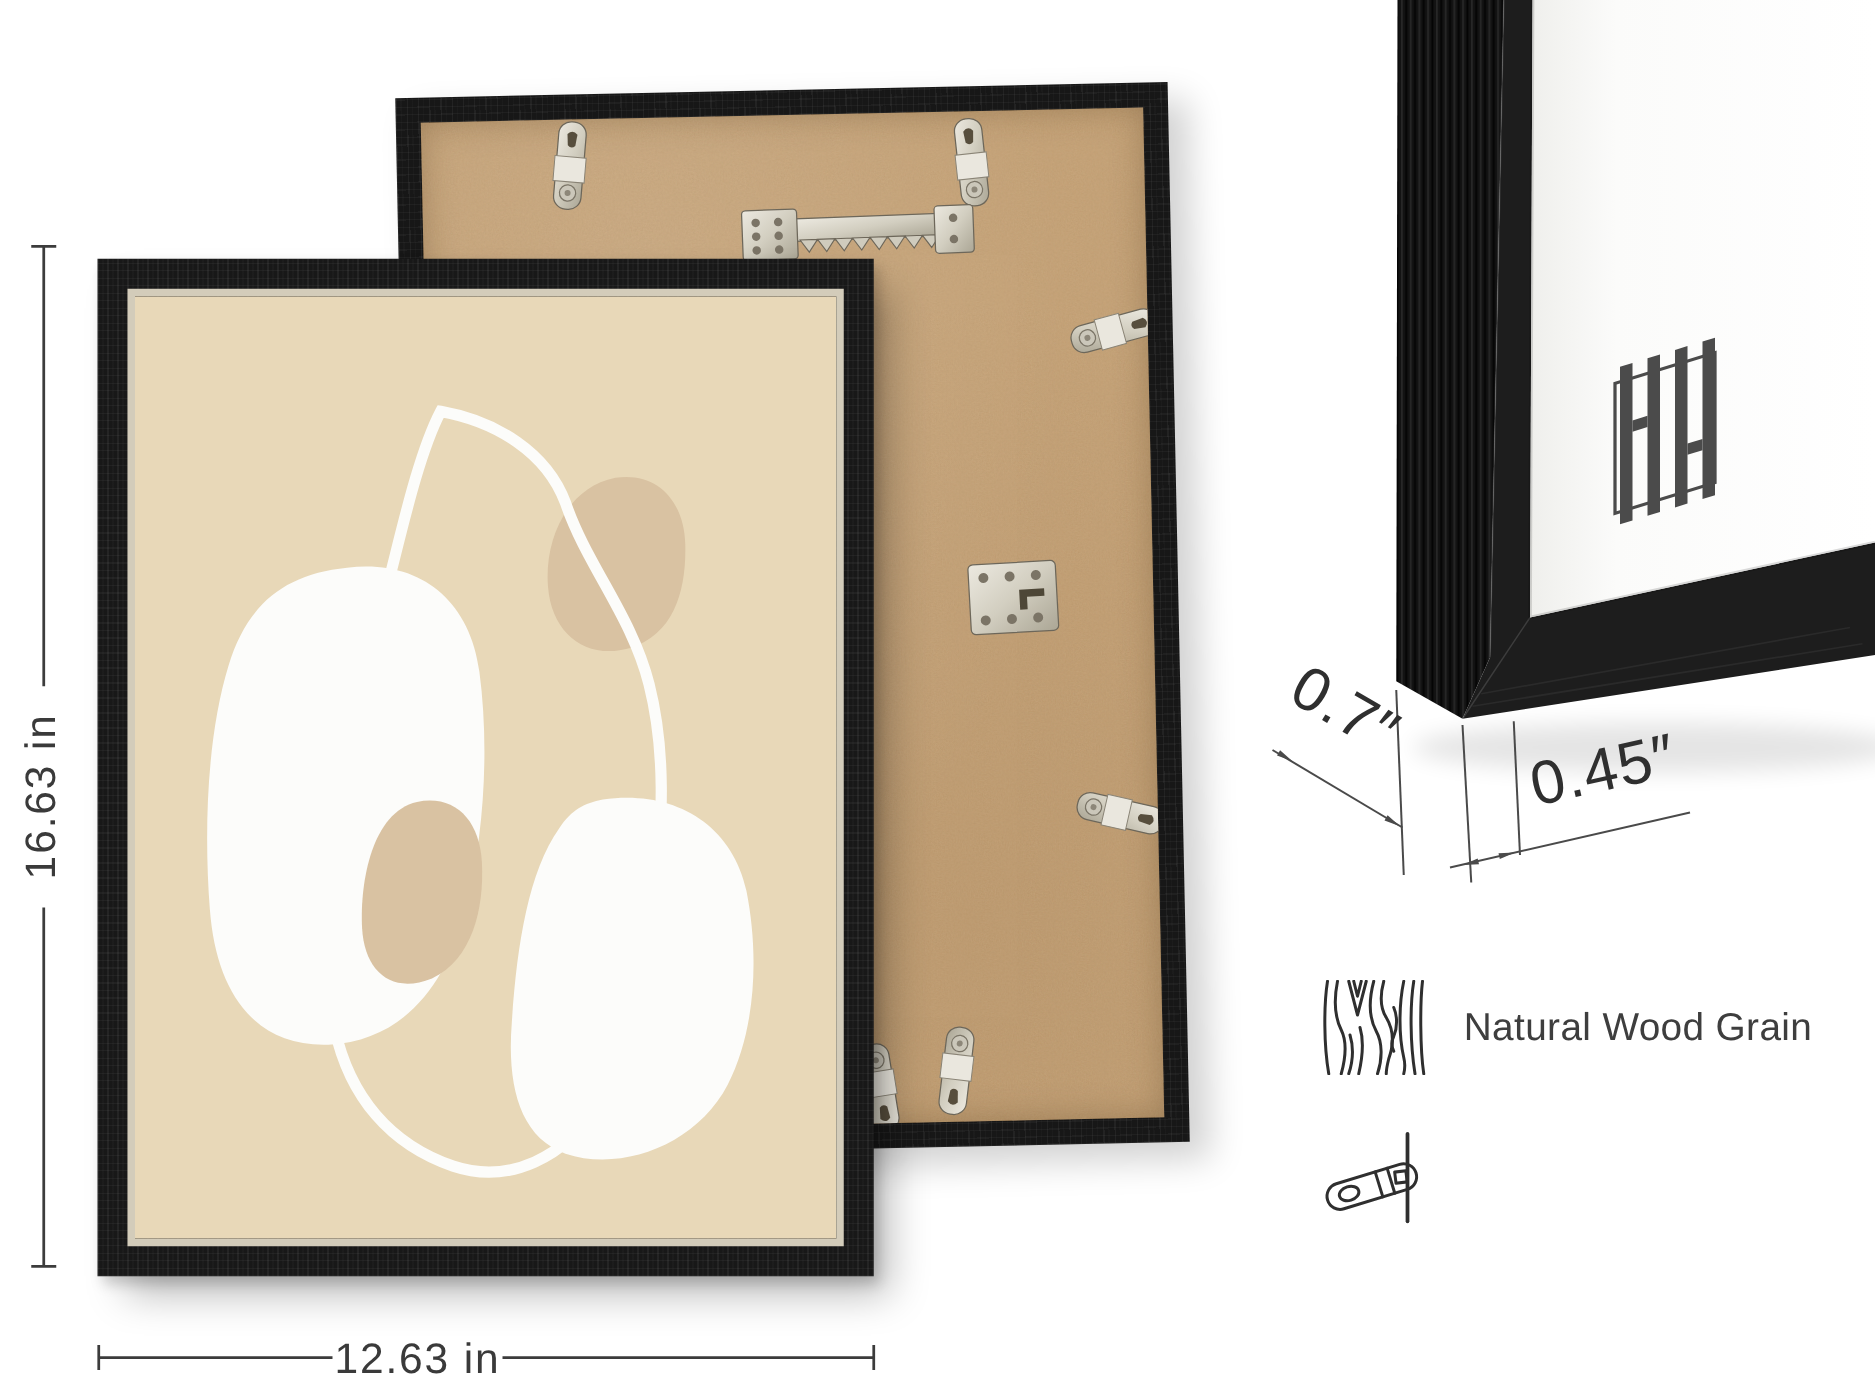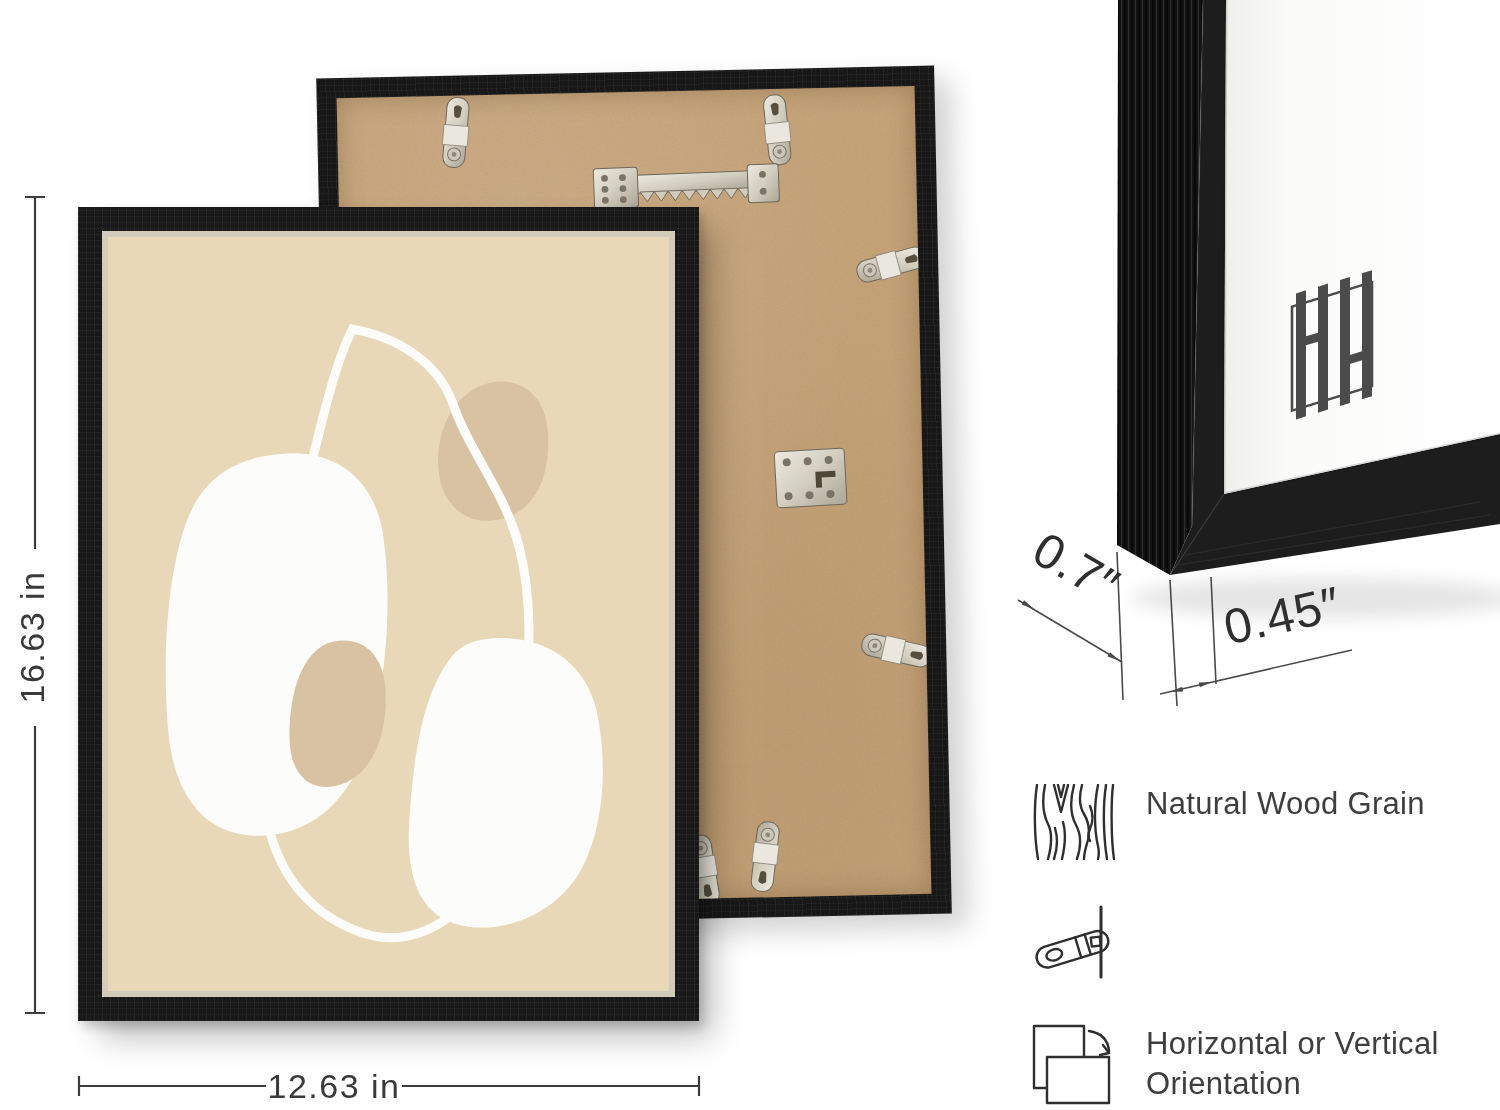--- a/index.html
+++ b/index.html
@@ -32,21 +32,21 @@
   #front-frame .art-wrap svg{display:block;width:100%;height:100%;}
   
   #corner-detail{position:absolute;left:1000px;top:0;width:500px;height:740px;z-index:4;}
   #dimension-layer{position:absolute;inset:0;width:1500px;height:1110px;z-index:5;pointer-events:none;}
   .dim-text{fill:#3a3a3a;font-size:34px;letter-spacing:1.5px;font-weight:400;}
   .dim-text-big{fill:#2f2f2f;font-size:49px;letter-spacing:1px;font-weight:400;}
   .dim-line{stroke:#3c3c3c;stroke-width:2.2;fill:none;}
   .thin-line{stroke:#4a4a4a;stroke-width:1.6;fill:none;}
   .arrow{fill:#4a4a4a;}
   
-  .feature-row{position:absolute;left:1032px;display:flex;align-items:flex-start;z-index:4;}
+  .feature-row{position:absolute;left:1057px;display:flex;align-items:center;z-index:4;}
   .feature-icon{flex:0 0 auto;}
   .feature-icon svg{display:block;}
   .feature-label{margin-left:30px;color:#3e3e3e;font-size:31px;line-height:40px;letter-spacing:0.3px;}
   .icon-stroke{stroke:#2f2f2f;stroke-width:2.4;fill:none;stroke-linecap:round;stroke-linejoin:round;}
 </style>
 </head>
 <body>
 
 <div id="canvas">
 
@@ -229,30 +229,14 @@
             <line x1="45" y1="26" x2="45" y2="47"></line>
             <line x1="55" y1="26" x2="55" y2="47"></line>
             <ellipse cx="20" cy="36.5" rx="8" ry="5.5"></ellipse>
             <rect x="59" y="31.5" width="9" height="9" transform="rotate(10 63.5 36)"></rect>
           </g>
         </g>
       </svg>
     </div>
   </div>
 
-  <div class="feature-row" style="top:1024px;">
-    <div class="feature-icon">
-      <svg width="84" height="82" viewBox="0 0 84 82">
-        <g class="icon-stroke">
-          <rect x="2" y="2" width="50" height="62"></rect>
-          <rect x="15" y="33" width="62" height="46" fill="#ffffff"></rect>
-          <path d="M57 7 C70 9 76 16 77 27"></path>
-          <path d="M71 21 L77 29 L68 31"></path>
-        </g>
-      </svg>
-    </div>
-    <div class="feature-label">
-      <div>Horizontal or Vertical</div>
-      <div>Orientation</div>
-    </div>
-  </div>
 
 </div>
 
 </body></html>

